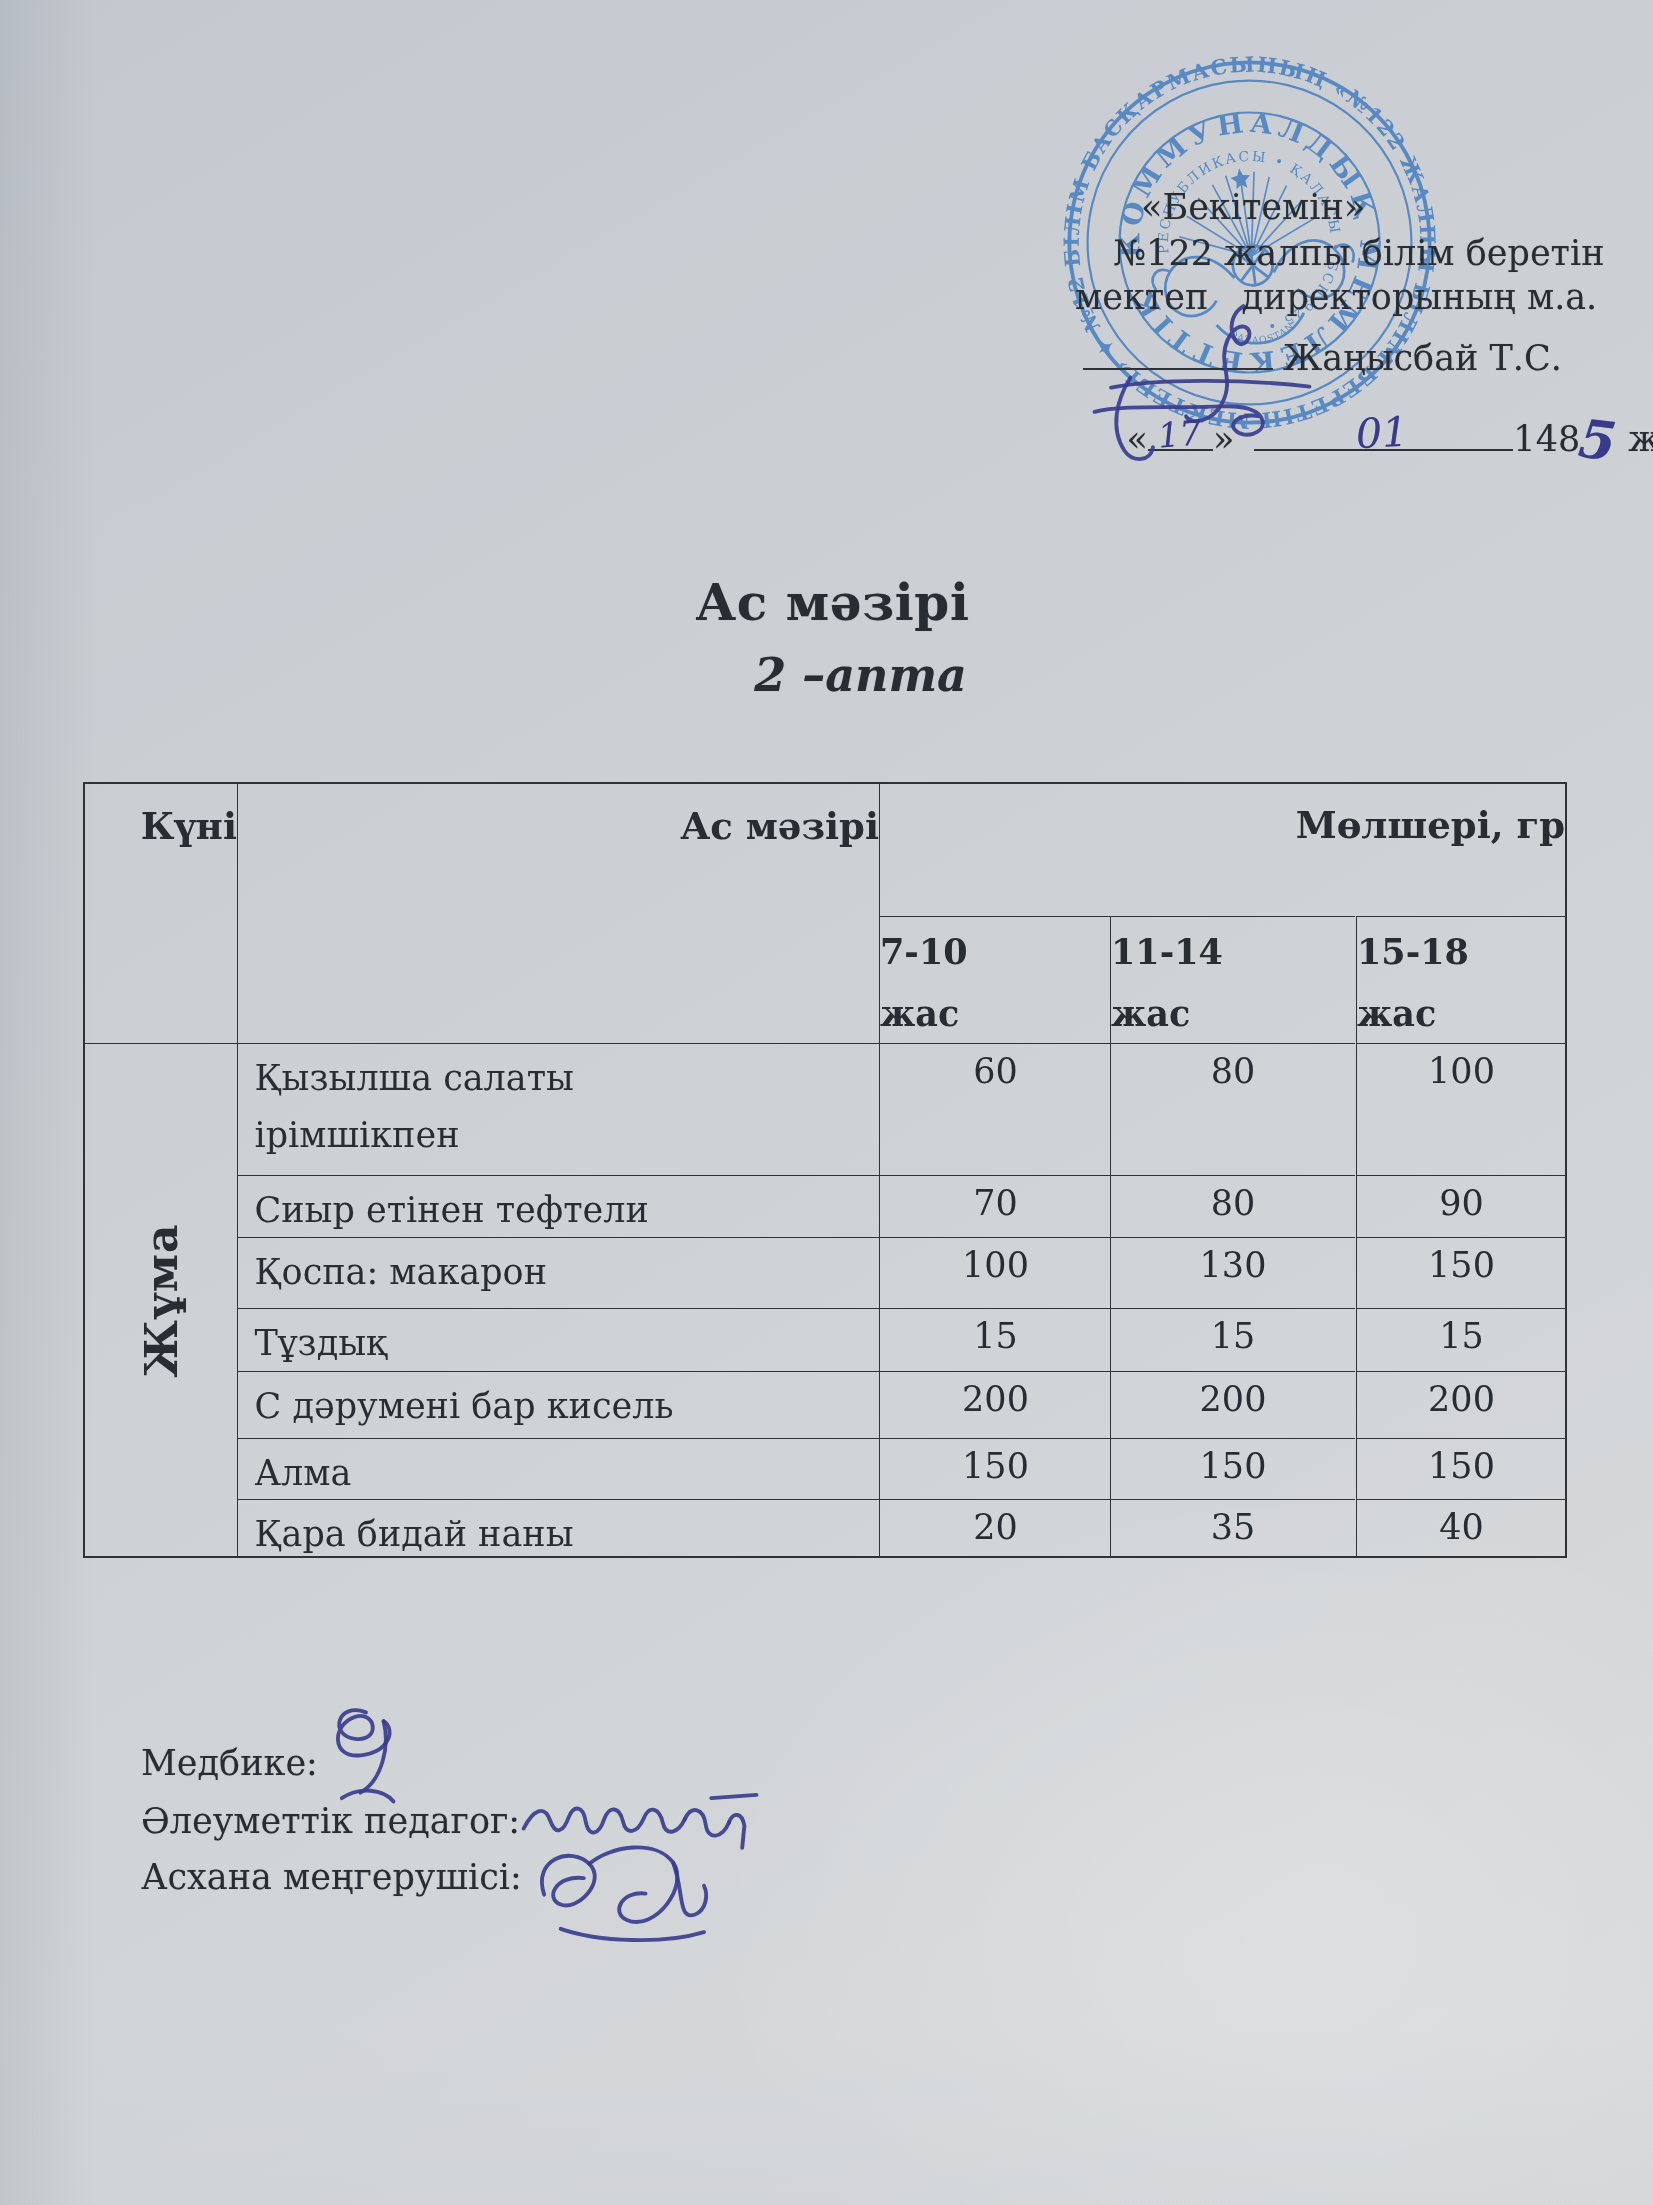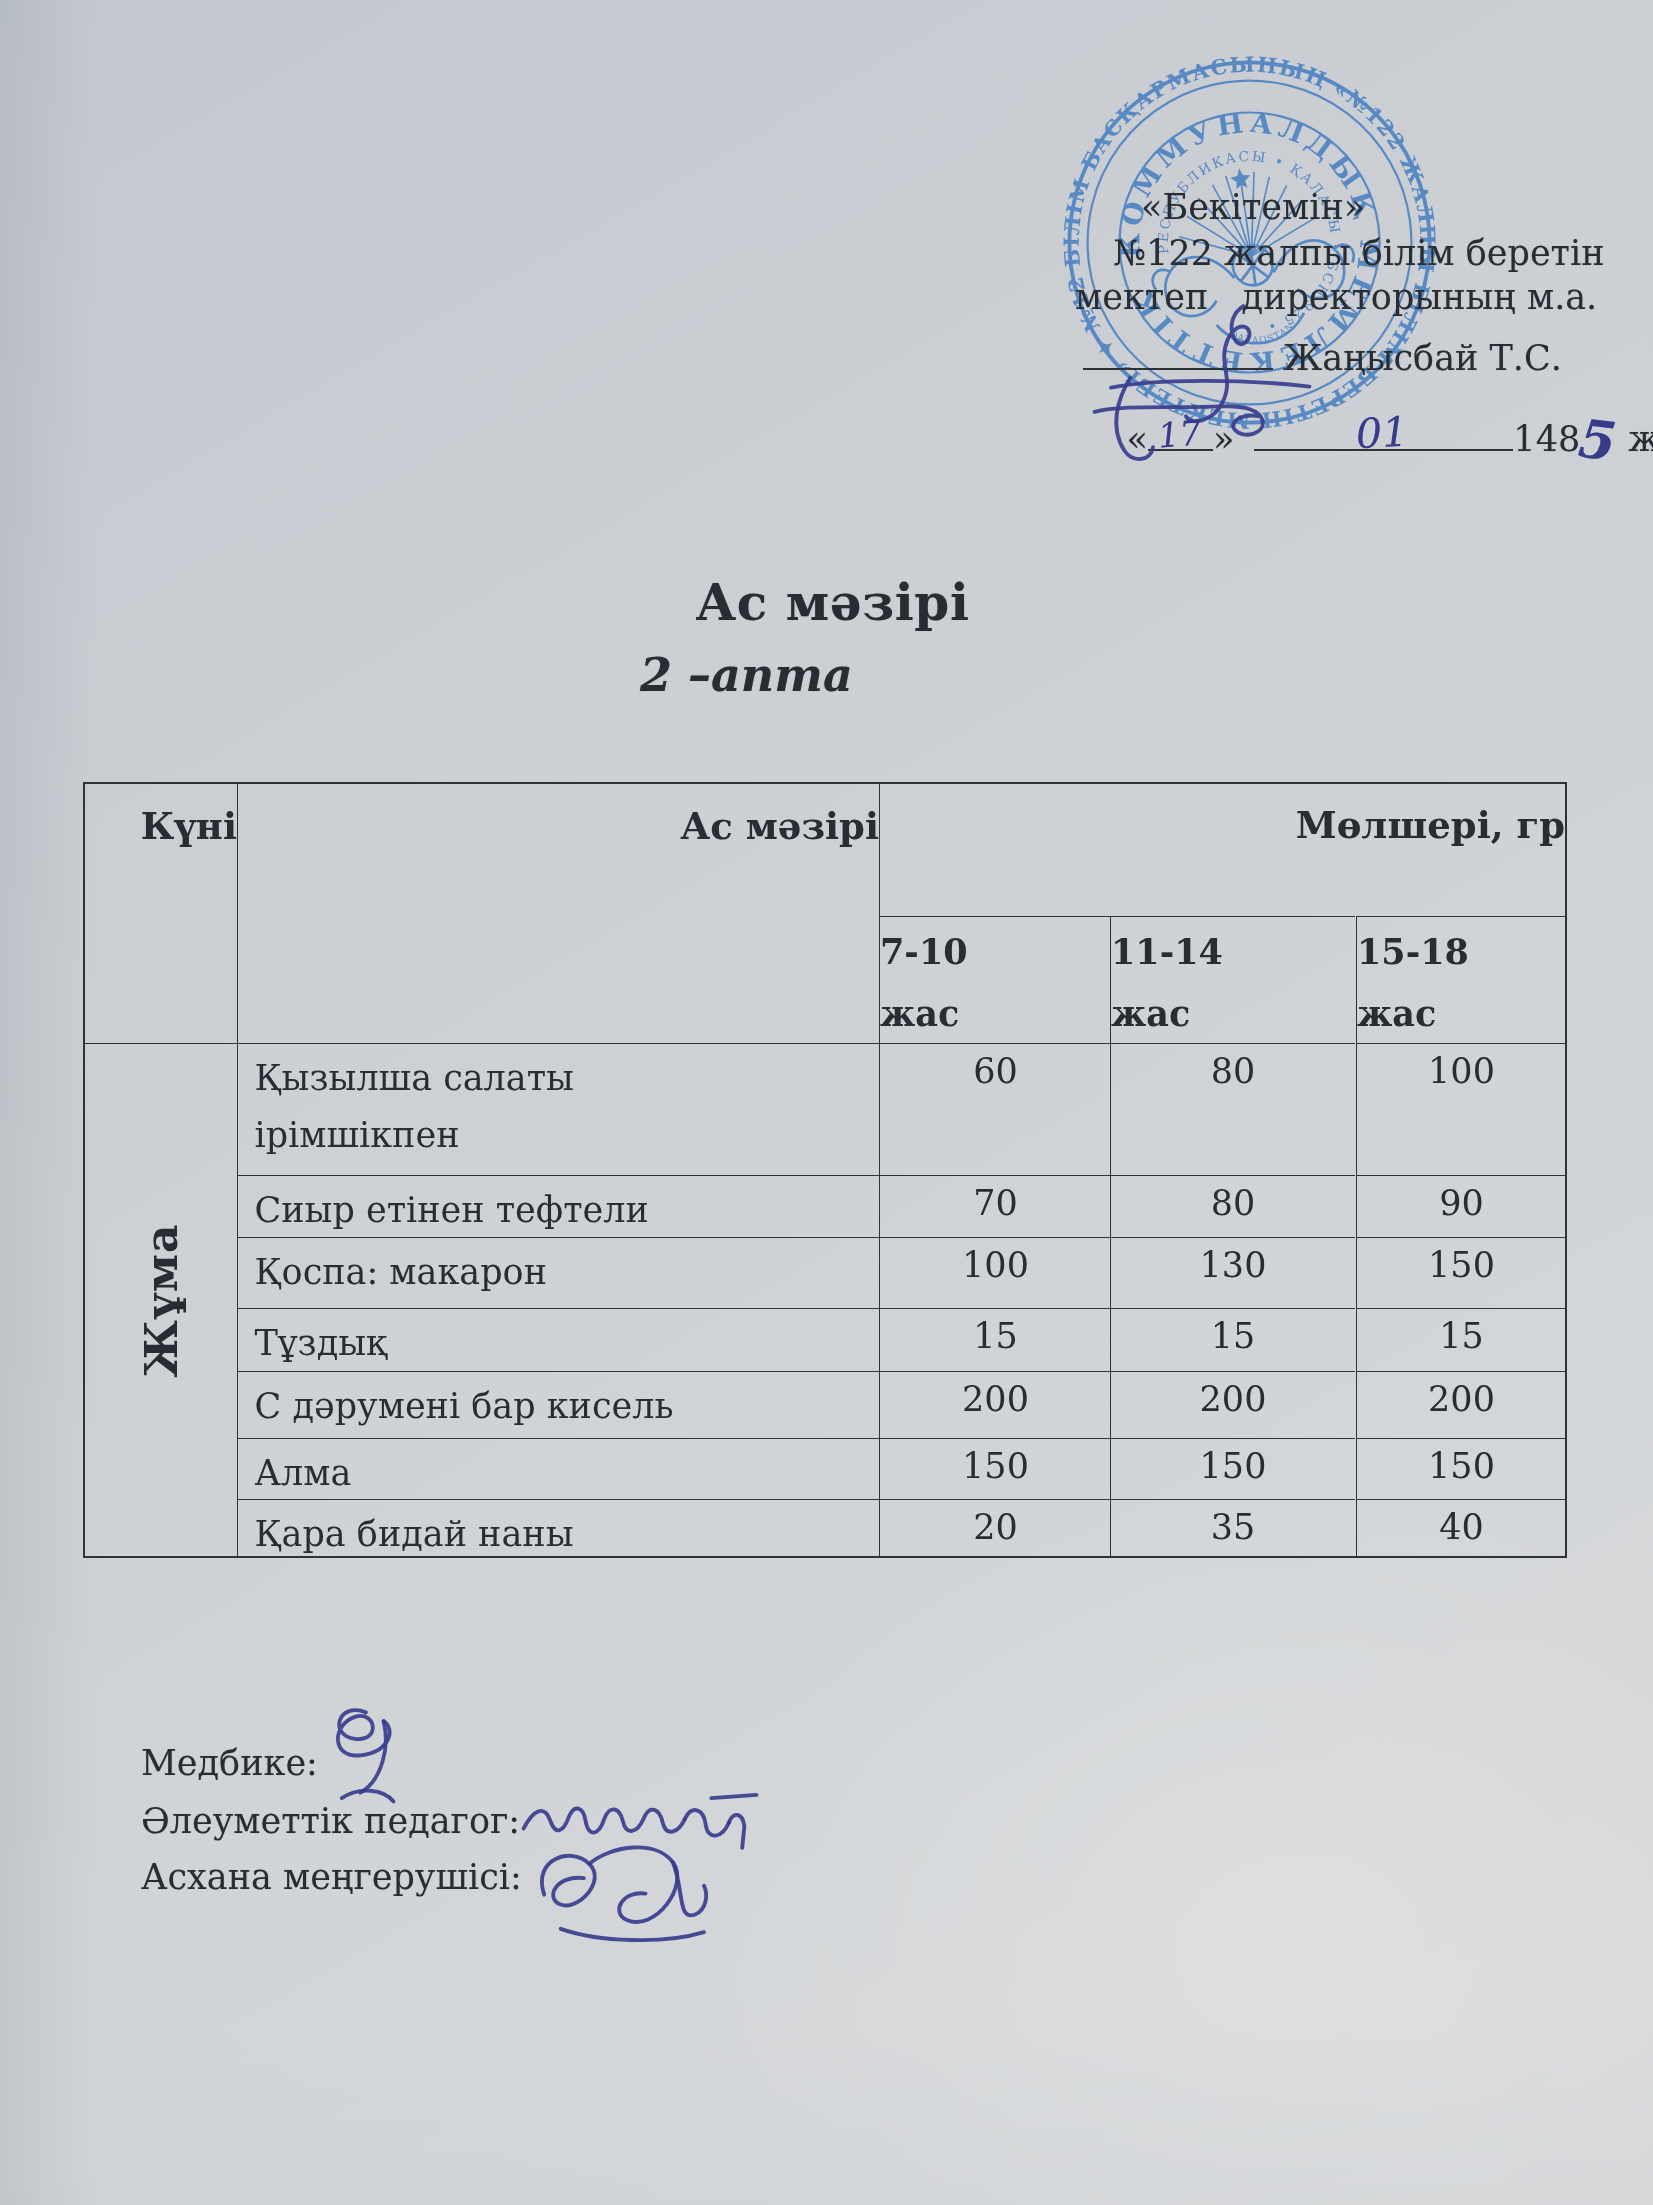--- a/index.html
+++ b/index.html
@@ -122,21 +122,21 @@
   </div>
 
   <svg class="sig abs" style="left:1078px;top:295px;width:248px;height:182px;" viewBox="0 0 450 330">
     <path d="M300,20 C260,45 285,105 305,85 C325,62 292,38 272,80 C252,125 285,150 262,195 C246,228 205,238 196,220"></path>
     <path d="M60,168 C140,152 300,152 420,166"></path>
     <path d="M30,212 C80,198 180,206 260,202 C300,200 330,208 335,228 C340,252 300,262 285,245 C272,230 298,214 330,220"></path>
     <path d="M95,150 C70,190 58,242 84,282 C100,305 132,302 136,276"></path>
   </svg>
 
   <div class="abs printed title-main" style="left:612px;top:573px;width:441px;text-align:center;">Ас мәзірі</div>
-  <div class="abs printed title-sub" style="left:640px;top:648px;width:441px;">2 –апта</div>
+  <div class="abs printed title-sub" style="left:640px;top:648px;width:441px;text-align:center;">2 –апта</div>
 
   <div class="abs" id="menu-table">
 
     <div class="cell th first-col first-row" style="left:0;top:0;width:152px;height:259px;padding-top:20px;"><span>Күні</span></div>
     <div class="cell th first-row" style="left:152px;top:0;width:642px;height:259px;padding-top:20px;"><span>Ас мәзірі</span></div>
     <div class="cell th first-row" style="left:794px;top:0;width:686px;height:132px;padding-top:19px;"><span>Мөлшері, гр</span></div>
     <div class="cell age" style="left:794px;top:132px;width:232px;height:127px;"><span>7-10 жас</span></div>
     <div class="cell age" style="left:1025px;top:132px;width:245px;height:127px;"><span>11-14 жас</span></div>
     <div class="cell age" style="left:1271px;top:132px;width:210px;height:127px;"><span>15-18 жас</span></div>
 

